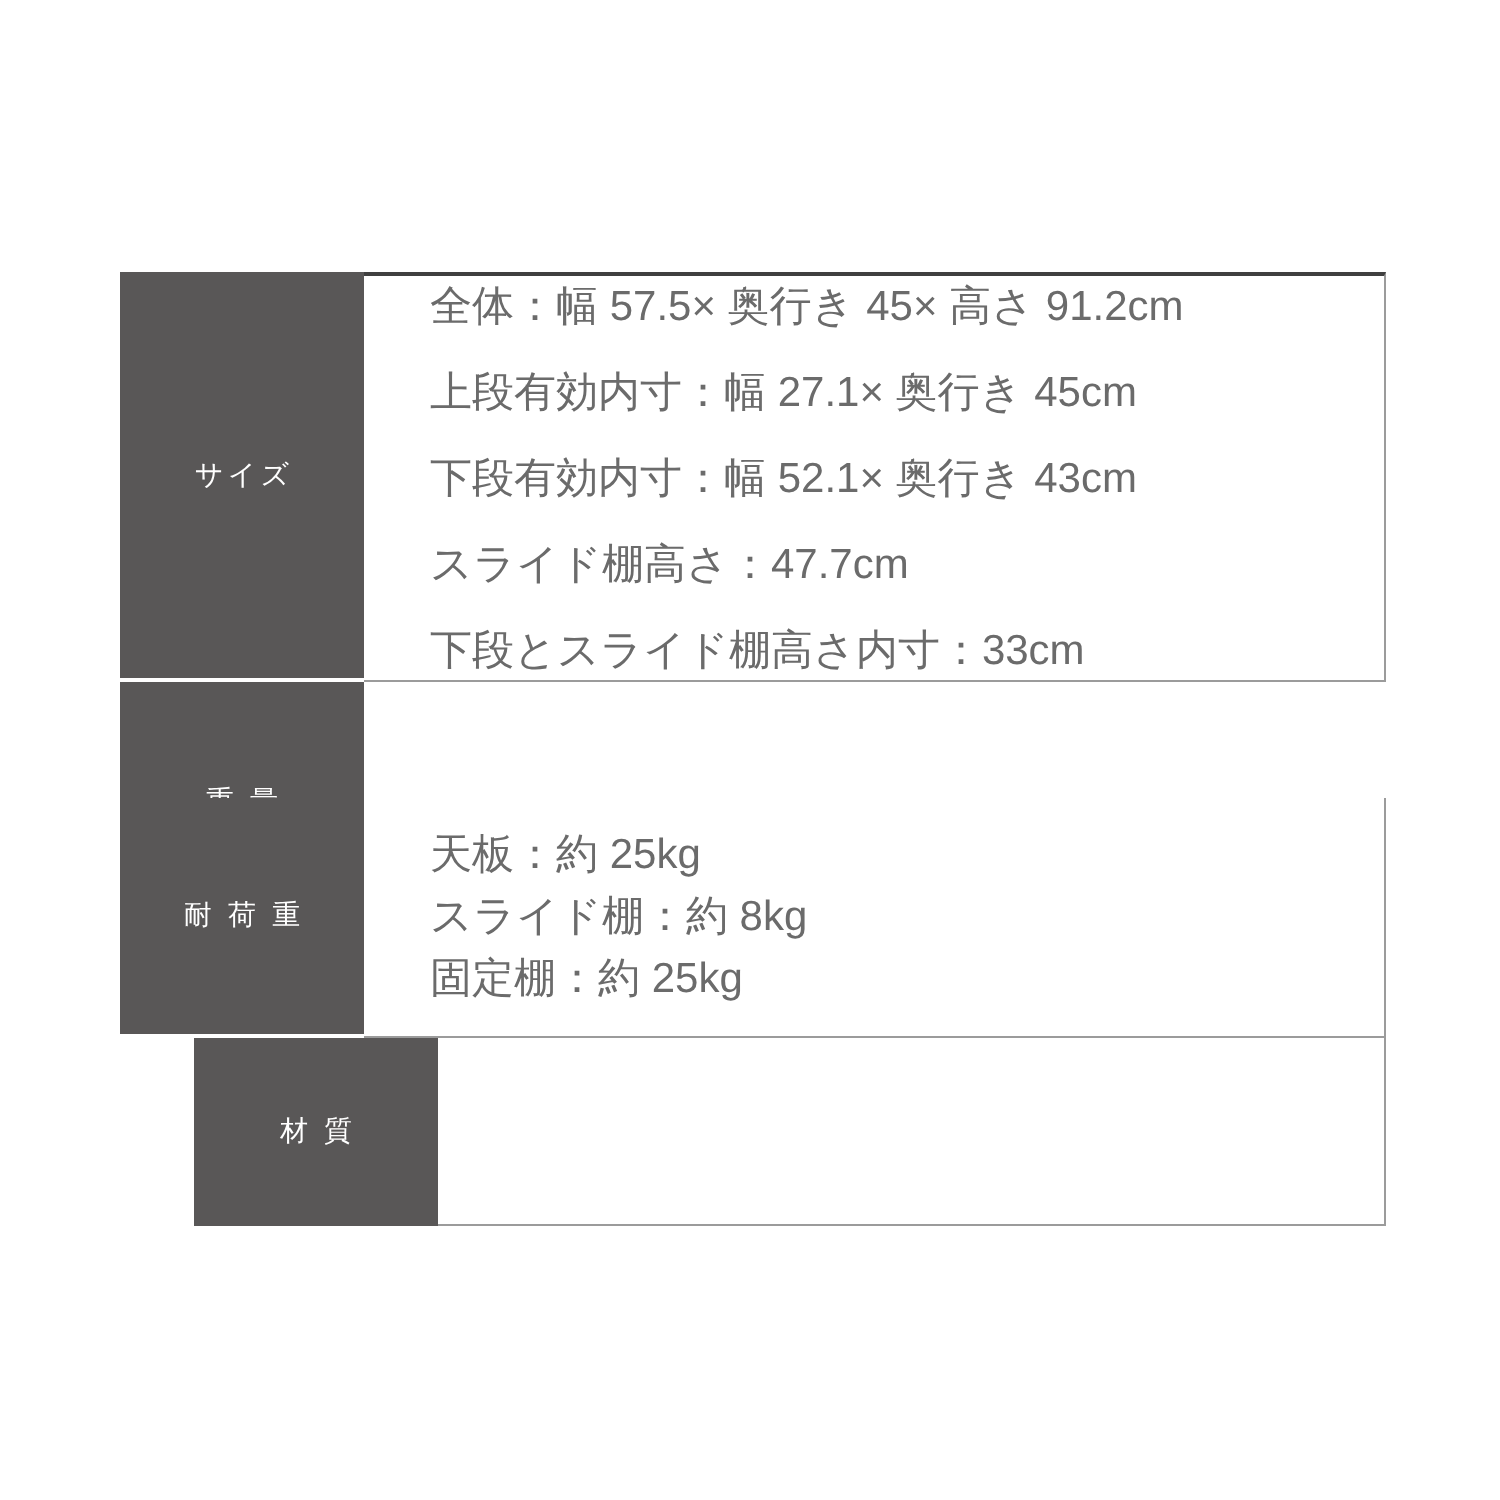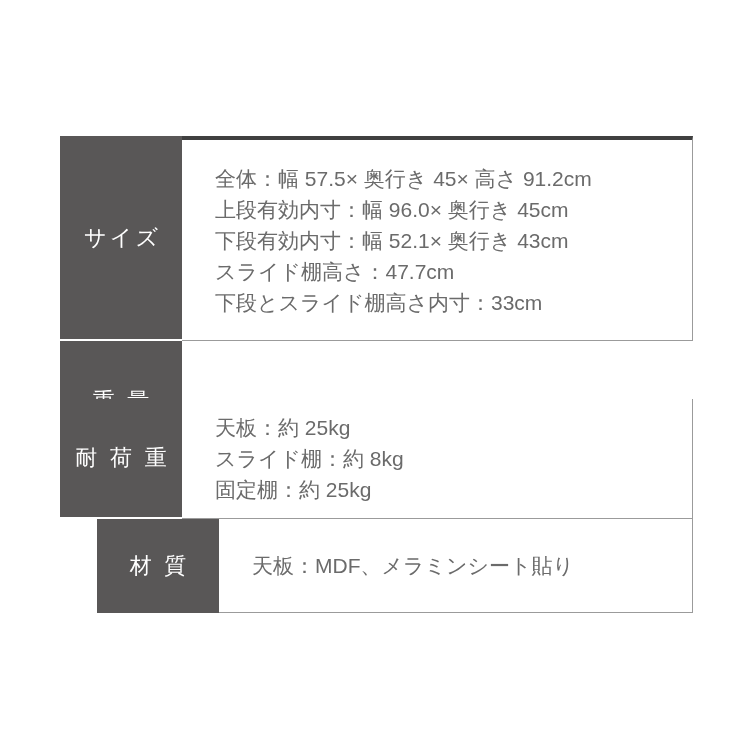--- a/index.html
+++ b/index.html
@@ -31,21 +31,21 @@
   .row-4 { height: 94px; margin-left: 37px; }
   .row-head {
     width: 122px;
     flex: 0 0 122px;
     box-sizing: border-box;
     background: #595757;
     color: #ffffff;
     display: flex;
     align-items: center;
     justify-content: center;
-    font-size: 22px;
+    font-size: 14px;
     font-weight: 400;
   }
   .spec-row:not(:last-child) .row-head {
     border-bottom: 2px solid #ffffff;
   }
   .row-head .head-label {
     letter-spacing: 0.15em;
     padding-left: 0.15em; 
     white-space: pre;
   }
@@ -57,39 +57,40 @@
     border-bottom: 1px solid #9b9b9b;
     display: flex;
     flex-direction: column;
     justify-content: center;
     padding: 6px 10px 6px 33px;
     color: #6b6b6b;
     font-size: 21px;
     line-height: 31px;
   }
   .spec-row:first-child .row-cell {
-    border-top: 4px solid #404040;
+    border-top: 2px solid #404040;
+    gap: 12px;
   }
   .spec-line {
     white-space: nowrap;
   }
 </style>
 </head>
 <body>
 
 <div class="page">
   <div class="spec-table">
 
     <div class="spec-row row-1">
       <div class="row-head">
         <span class="head-label">サイズ</span>
       </div>
       <div class="row-cell">
         <div class="spec-line">全体：幅 57.5× 奥行き 45× 高さ 91.2cm</div>
-        <div class="spec-line">上段有効内寸：幅 96.0× 奥行き 45cm</div>
+        <div class="spec-line">上段有効内寸：幅 27.1× 奥行き 45cm</div>
         <div class="spec-line">下段有効内寸：幅 52.1× 奥行き 43cm</div>
         <div class="spec-line">スライド棚高さ：47.7cm</div>
         <div class="spec-line">下段とスライド棚高さ内寸：33cm</div>
       </div>
     </div>
 
     <div class="spec-row row-2">
       <div class="row-head">
         <span class="head-label">重 量</span>
       </div>
@@ -104,18 +105,17 @@
         <div class="spec-line">スライド棚：約 8kg</div>
         <div class="spec-line">固定棚：約 25kg</div>
       </div>
     </div>
 
     <div class="spec-row row-4">
       <div class="row-head">
         <span class="head-label">材 質</span>
       </div>
       <div class="row-cell">
-        <div class="spec-line">天板：MDF、メラミンシート貼り</div>
       </div>
     </div>
 
   </div>
 </div>
 
 </body></html>

